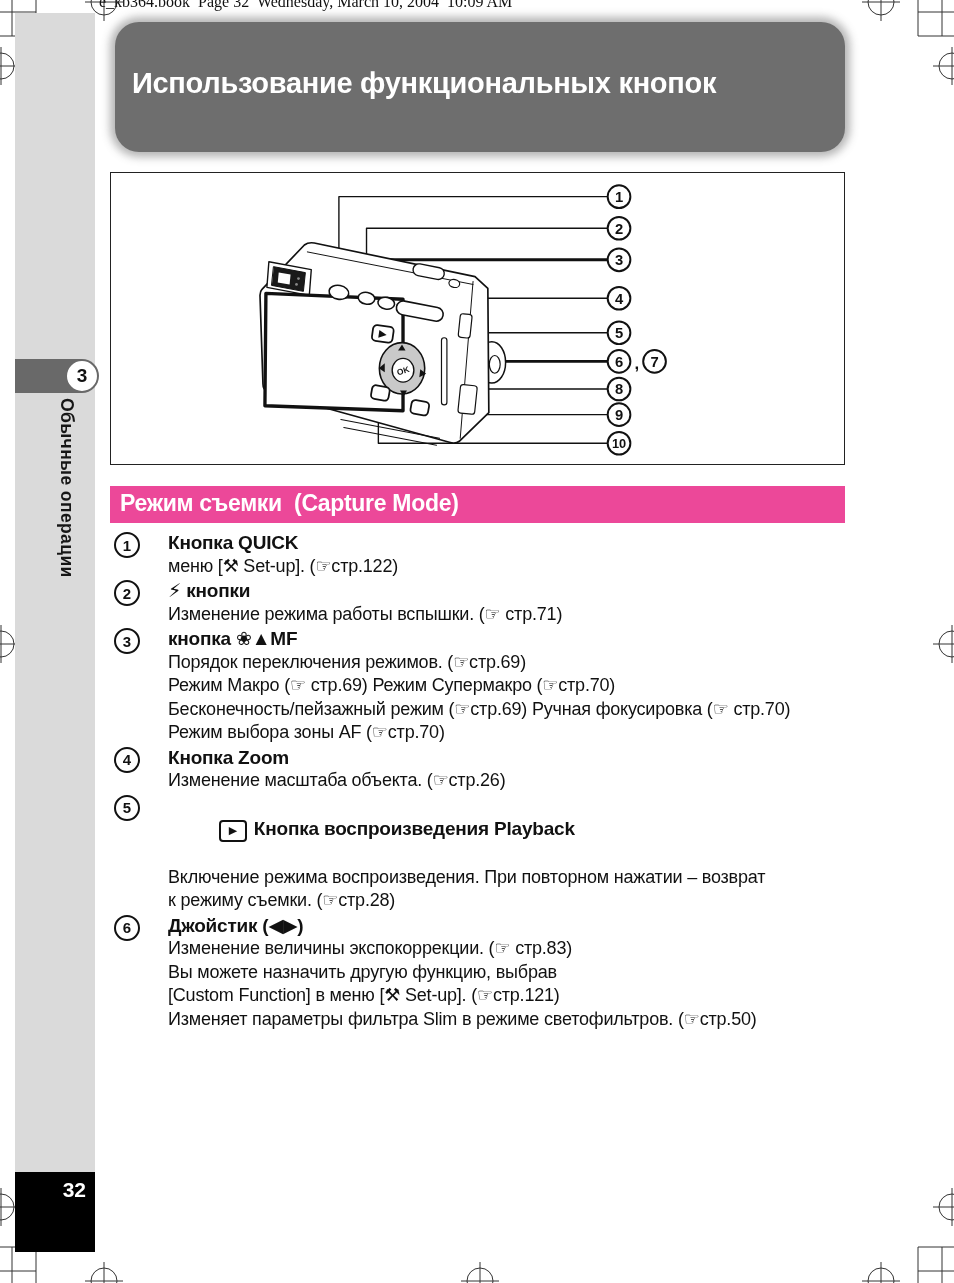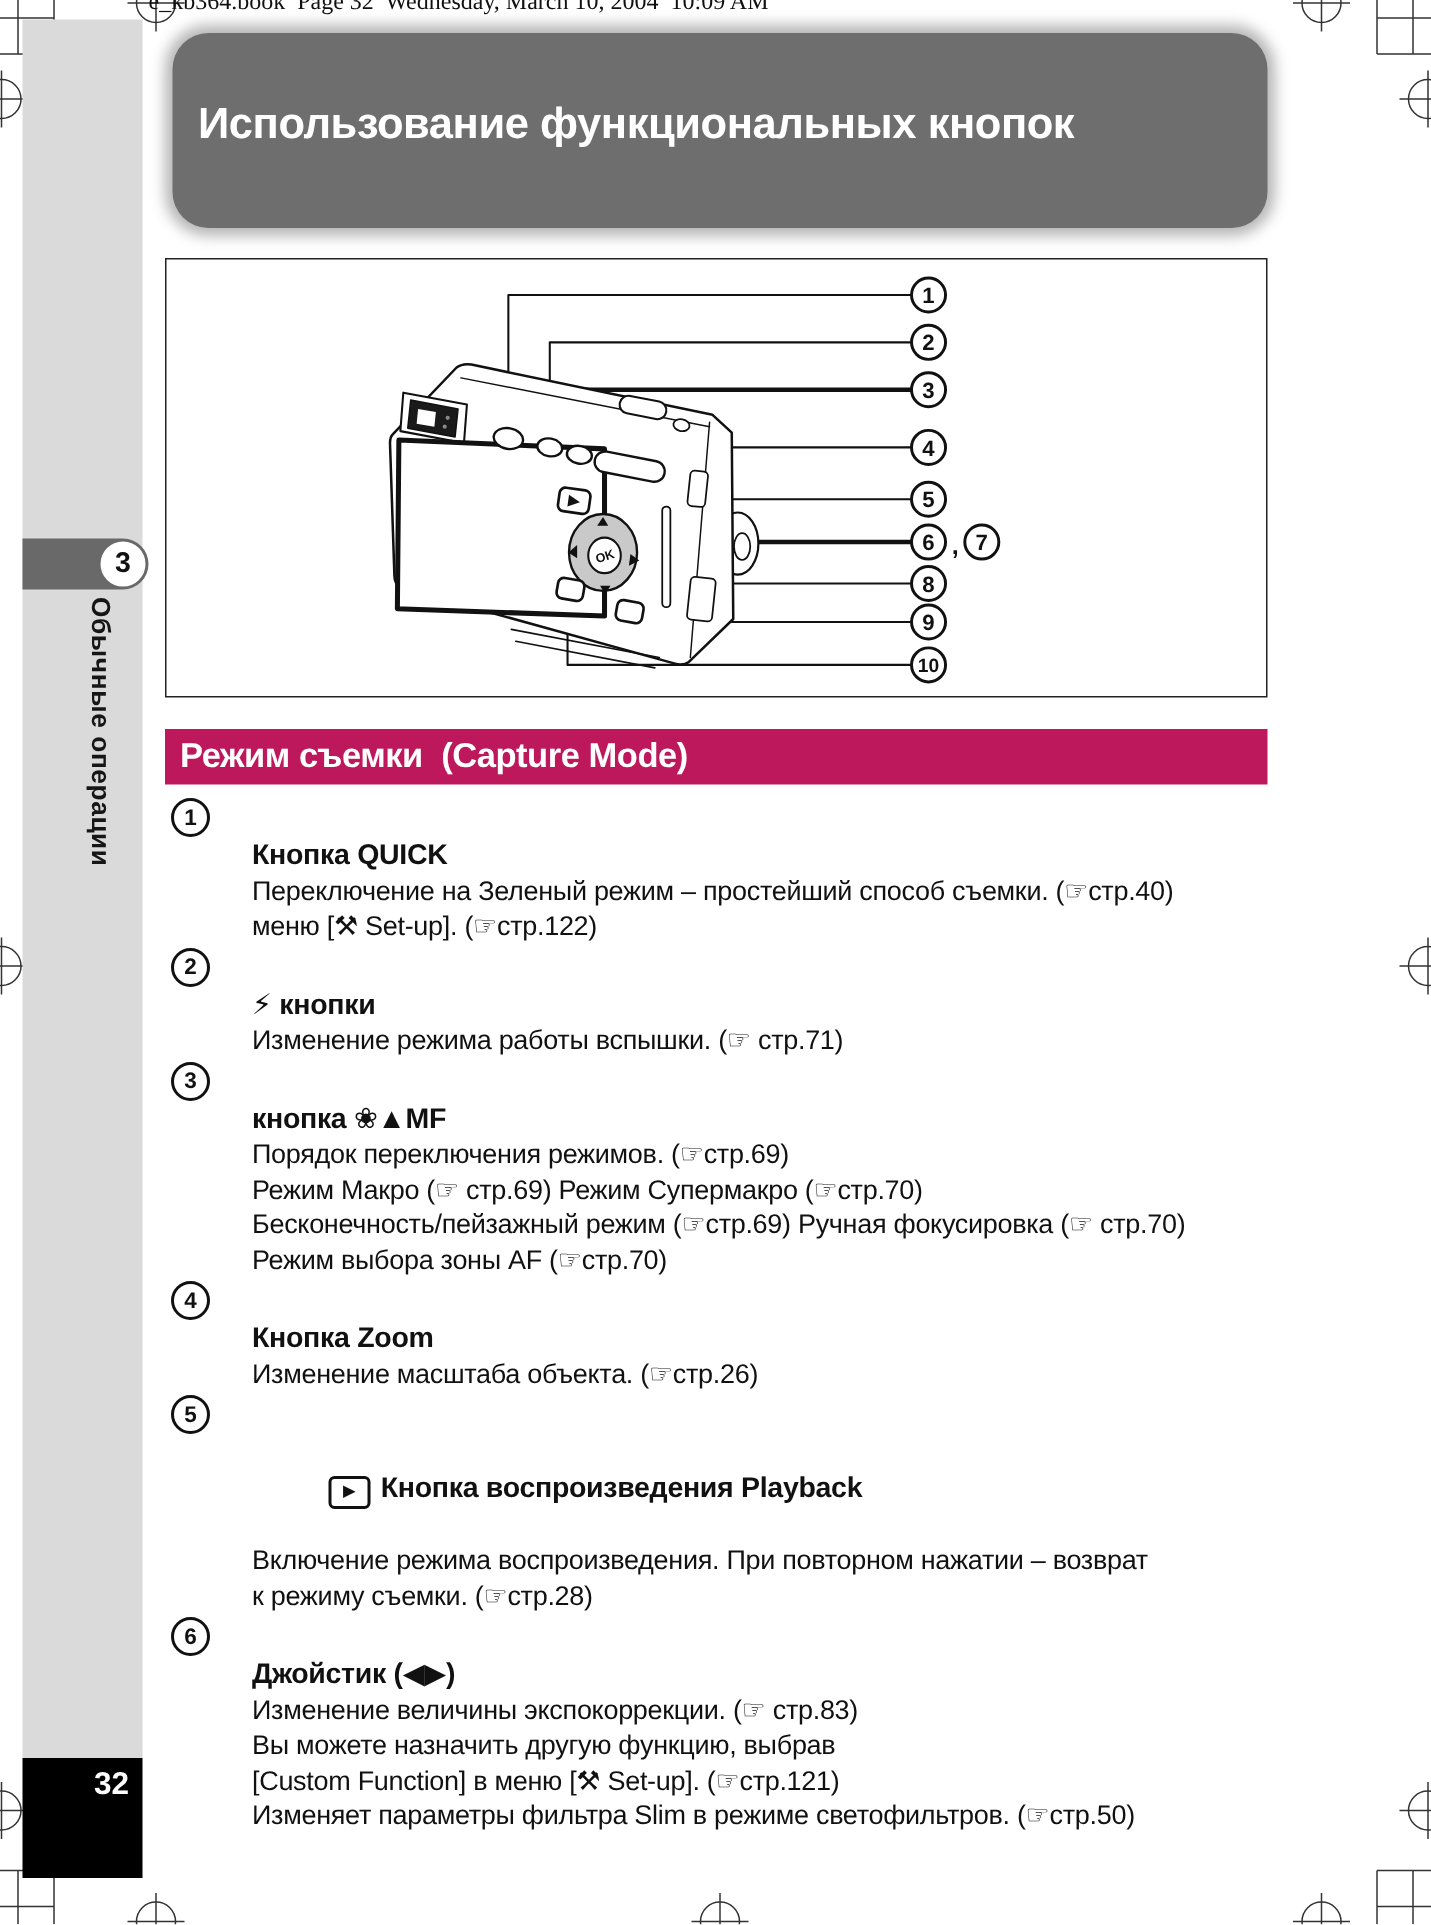--- a/index.html
+++ b/index.html
@@ -17,29 +17,29 @@
   .sidebar-label{position:absolute;left:56px;top:398px;z-index:2;writing-mode:vertical-rl;text-orientation:mixed;
         font-weight:bold;font-size:17.5px;letter-spacing:.4px;color:#161616;}
   .page-num-box{position:absolute;left:15px;top:1172px;width:80px;height:80px;background:#000;z-index:2;}
   .page-num{position:absolute;top:6px;right:9px;color:#fff;font-weight:bold;font-size:21px;}
   .title-box{position:absolute;left:115px;top:22px;width:730px;height:130px;background:#6e6e6e;
         border-radius:24px;box-shadow:0 0 9px 5px rgba(90,90,90,.45);z-index:2;}
   .title-text{position:absolute;left:17px;top:45px;color:#fff;font-size:29px;font-weight:bold;
         letter-spacing:-.3px;white-space:pre;}
   .diagram-box{position:absolute;left:110px;top:172px;width:735px;height:293px;border:1.6px solid #222;
         box-sizing:border-box;background:#fff;z-index:2;}
-  .section-bar{position:absolute;left:110px;top:486px;width:735px;height:37px;background:#be185d;z-index:2;}
+  .section-bar{position:absolute;left:110px;top:486px;width:735px;height:37px;background:#ec4899;z-index:2;}
   .section-title{position:absolute;left:10px;top:4px;color:#fff;font-weight:bold;font-size:23px;
         letter-spacing:-.3px;white-space:pre;}
   .items{position:absolute;left:110px;top:531px;width:742px;z-index:2;}
   .item{display:flex;margin-bottom:1px;}
   .item-marker{flex:0 0 58px;padding-left:4px;box-sizing:border-box;}
   .badge{width:22px;height:22px;border:2px solid #111;border-radius:50%;display:flex;align-items:center;
         justify-content:center;font-weight:bold;font-size:15px;margin-top:1px;}
-  .item-content{flex:1;font-size:18px;line-height:23.5px;letter-spacing:-.2px;margin-top:28px;}
+  .item-content{flex:1;font-size:18px;line-height:23.5px;letter-spacing:-.2px;}
   .heading{font-weight:bold;font-size:19px;white-space:pre;}
   .line{white-space:pre;}
   .pb-icon{display:inline-block;border:2.5px solid #111;border-radius:4px;width:24px;height:18px;
         line-height:17px;text-align:center;font-size:11px;margin-right:7px;vertical-align:1px;font-weight:bold;}
   svg text{font-family:"Liberation Sans","DejaVu Sans",sans-serif;}
 </style>
 </head>
 <body>
 
 <div class="page">
@@ -189,21 +189,20 @@
   </div>
 
   <div class="items">
 
     <div class="item">
       <div class="item-marker">
           <div class="badge">1</div>
         </div>
       <div class="item-content">
         <div class="heading">Кнопка QUICK</div>
-        <div class="line">Переключение на Зеленый режим – простейший способ съемки. (☞стр.40)</div>
         <div class="line">меню [⚒ Set-up]. (☞стр.122)</div>
       </div>
     </div>
 
     <div class="item">
       <div class="item-marker">
           <div class="badge">2</div>
         </div>
       <div class="item-content">
         <div class="heading">⚡ кнопки</div>

